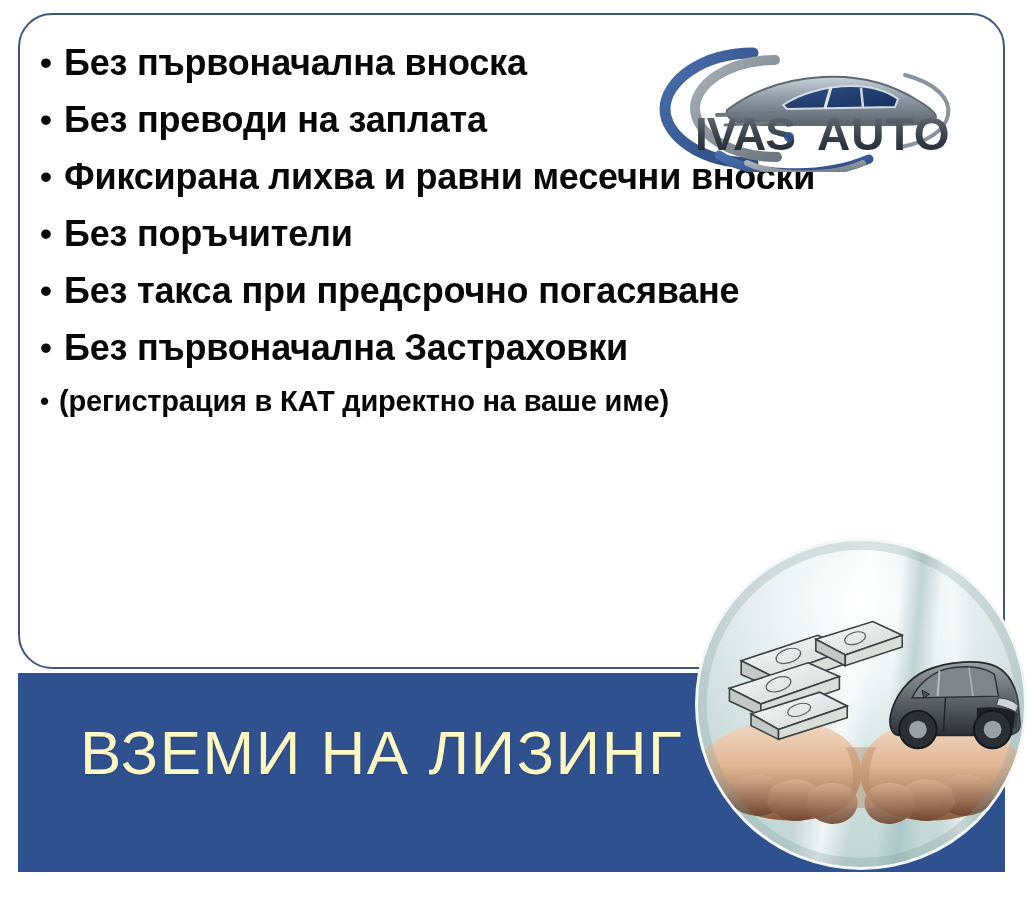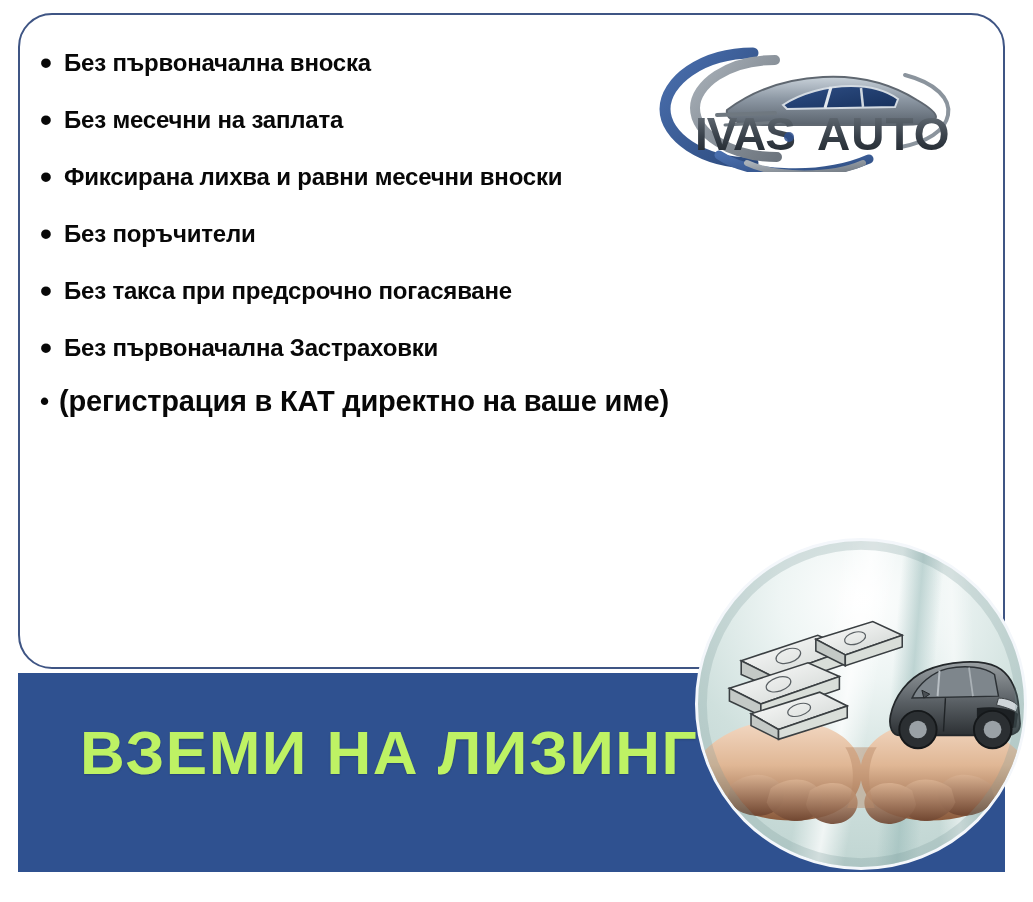--- a/index.html
+++ b/index.html
@@ -45,21 +45,21 @@
     margin: 0;
     padding: 0;
   }
   .bullet-item {
     position: relative;
     display: block;
     padding-left: 26px;
     margin: 0 0 8px 0;
     color: #080808;
     font-weight: bold;
-    font-size: 24px;
+    font-size: 36px;
     line-height: 49px;
     letter-spacing: -0.2px;
     font-stretch: condensed;
     white-space: pre-line;
   }
   .bullet-item::before {
     content: "\2022";
     position: absolute;
     left: 2px;
     top: 0;
@@ -100,22 +100,22 @@
     top: 673px;
     width: 987px;
     height: 199px;
     background: #2f5190;
     box-sizing: border-box;
   }
   .cta-text {
     position: absolute;
     left: 62px;
     top: 46px;
-    color: #bef264;
-    font-weight: bold;
+    color: #fef9c3;
+    font-weight: normal;
     font-size: 62px;
     line-height: 68px;
     letter-spacing: 1.5px;
     font-stretch: condensed;
     white-space: nowrap;
     text-shadow: 0 1px 2px rgba(0,0,0,0.18);
   }
 
   
   .hero-circle {
@@ -152,21 +152,21 @@
 </style>
 </head>
 <body>
 
 <div id="ad-root">
 
   <div class="panel-frame"></div>
 
   <ul class="bullet-list">
     <li class="bullet-item">Без първоначална вноска</li>
-    <li class="bullet-item">Без месечни на заплата</li>
+    <li class="bullet-item">Без преводи на заплата</li>
     <li class="bullet-item">Фиксирана лихва и равни месечни вноски</li>
     <li class="bullet-item">Без поръчители</li>
     <li class="bullet-item">Без такса при предсрочно погасяване</li>
     <li class="bullet-item">Без първоначална Застраховки</li>
     <li class="bullet-item small">(регистрация в КАТ директно на ваше име)</li>
   </ul>
 
   <div class="logo">
     <svg viewBox="0 0 310 135" xmlns="http://www.w3.org/2000/svg" aria-hidden="true">
       <defs>

